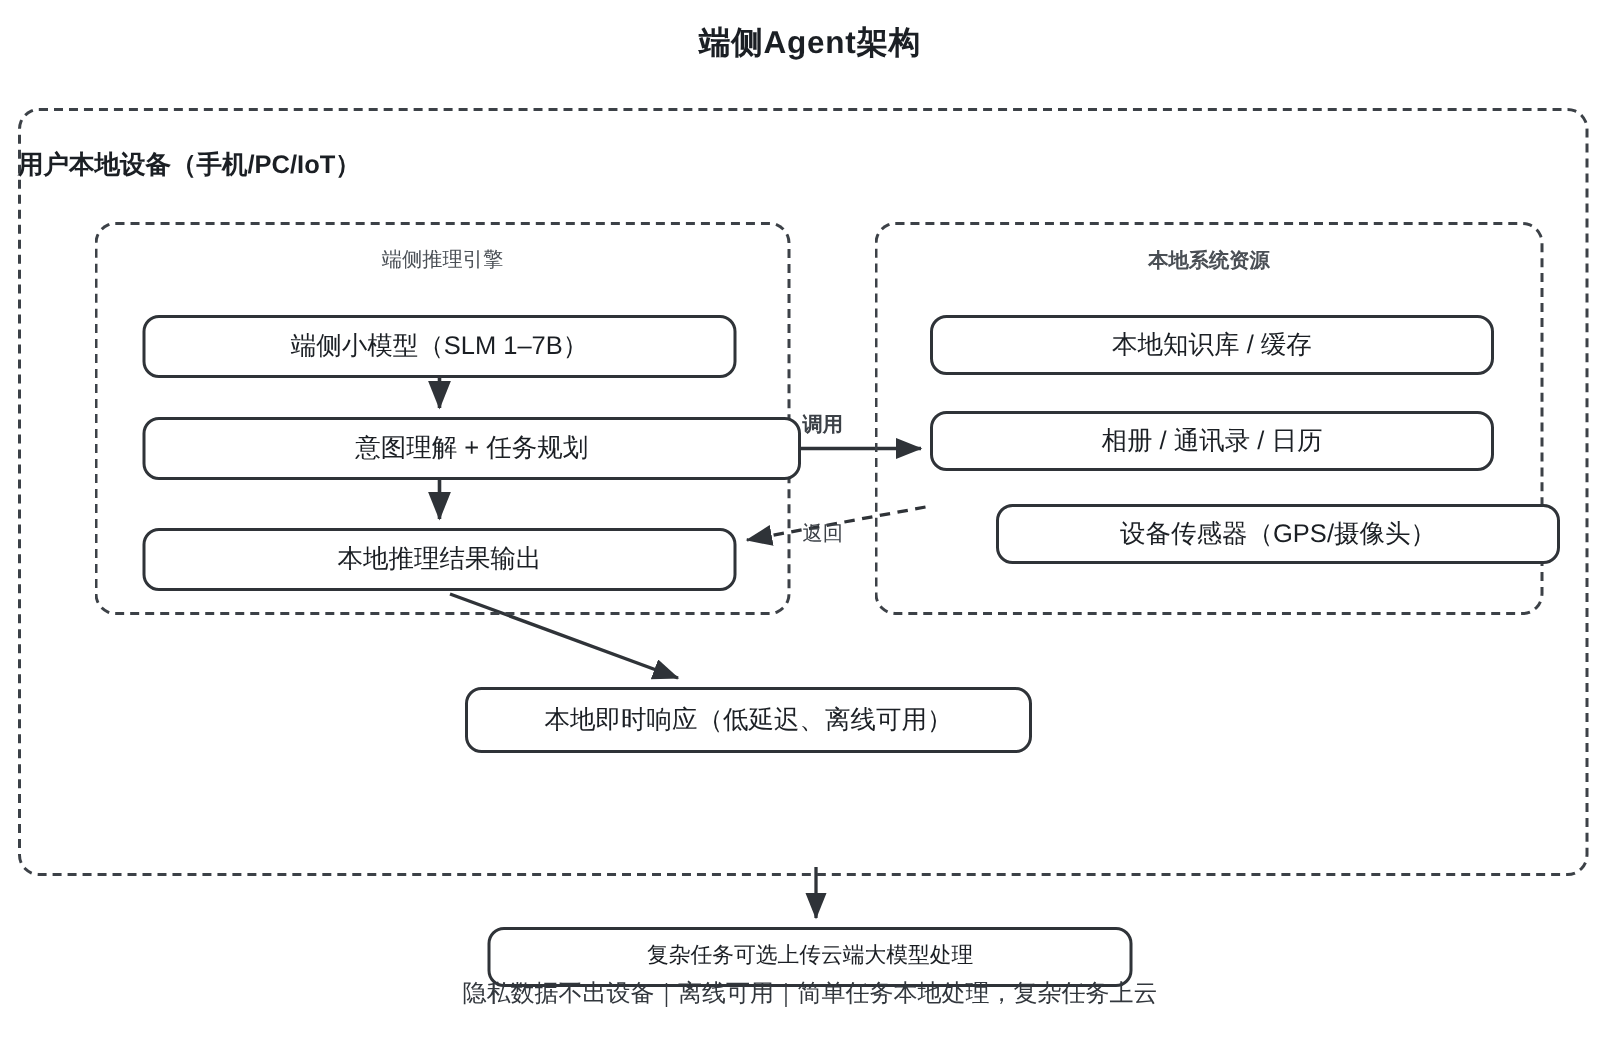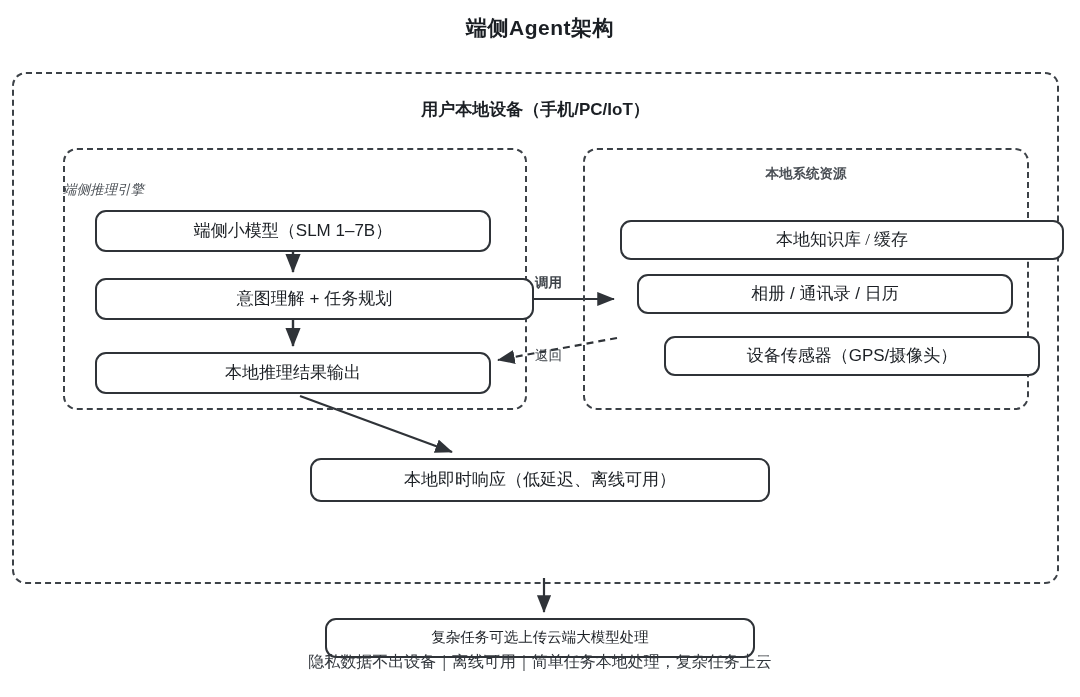--- a/index.html
+++ b/index.html
@@ -41,36 +41,35 @@
     box-sizing: border-box;
     background: transparent;
   }
   #outer-device-box {
     left: 12px; top: 72px;
     width: 1047px; height: 512px;
   }
   #outer-device-label {
     left: 12px; top: 98px;
     width: 1047px;
-    text-align: center;
+    text-align: left;
     font-size: 17px;
     font-weight: bold;
     color: #1b1f24;
   }
   #engine-panel {
     left: 63px; top: 148px;
     width: 464px; height: 262px;
   }
   #engine-panel-label {
-    left: 63px; top: 181px;
+    left: 63px; top: 164px;
     width: 464px;
-    text-align: left;
+    text-align: center;
     font-size: 13.5px;
     color: #4a4f55;
-    font-style: italic;
   }
   #resources-panel {
     left: 583px; top: 148px;
     width: 446px; height: 262px;
   }
   #resources-panel-label {
     left: 583px; top: 165px;
     width: 446px;
     text-align: center;
     font-size: 13.5px;
@@ -92,26 +91,26 @@
     line-height: 1.2;
   }
   .node.small { font-size: 14.5px; }
 
   
   #node-slm        { left: 95px;  top: 210px; width: 396px; height: 42px; }
   #node-intent     { left: 95px;  top: 278px; width: 439px; height: 42px; }
   #node-localout   { left: 95px;  top: 352px; width: 396px; height: 42px; }
 
   
-  #node-kb         { left: 620px; top: 220px; width: 444px; height: 40px; font-family: Liberation Serif, serif; }
-  #node-apps       { left: 620px; top: 274px; width: 376px; height: 40px; margin-left: 17px; }
+  #node-kb         { left: 620px; top: 210px; width: 376px; height: 40px; }
+  #node-apps       { left: 620px; top: 274px; width: 376px; height: 40px; }
   #node-sensors    { left: 620px; top: 336px; width: 376px; height: 40px; margin-left: 44px; }
 
   
-  #node-response   { left: 310px; top: 458px; width: 460px; height: 44px; }
+  #node-response   { left: 310px; top: 458px; width: 378px; height: 44px; }
 
   
   #node-cloud      { left: 325px; top: 618px; width: 430px; height: 40px; }
 
   
   .edge-label {
     font-size: 13.5px;
     color: #3c4147;
     white-space: nowrap;
   }

